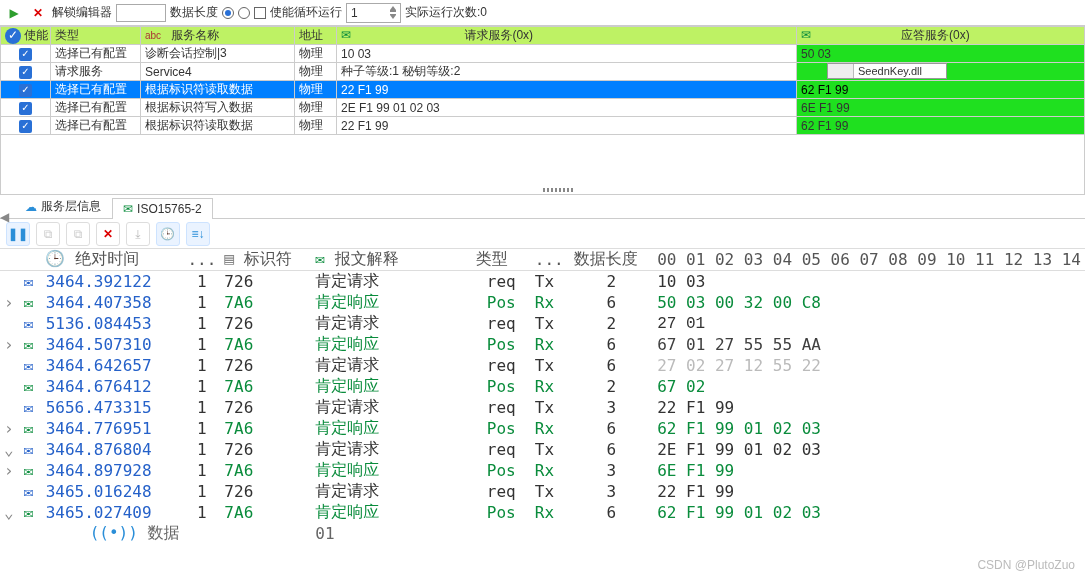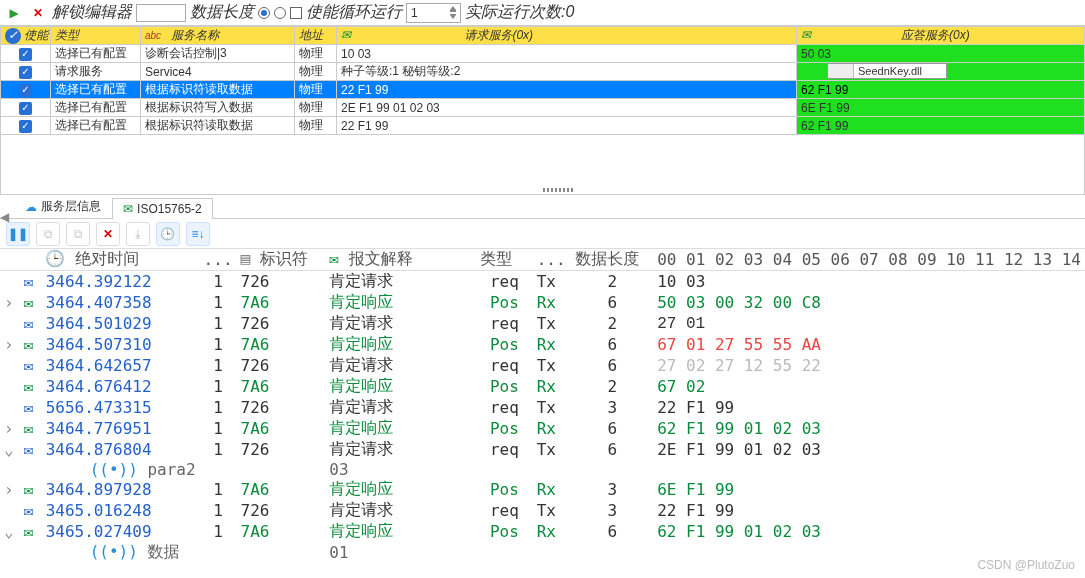--- a/index.html
+++ b/index.html
@@ -1,33 +1,33 @@
 <!DOCTYPE html>
 <html><head>
 <meta charset="utf-8">
 <style>
   * { box-sizing: border-box; margin: 0; padding: 0; }
   body { font-family: "Microsoft YaHei", Arial, sans-serif; font-size: 12px; color: #333; background: #fff; width: 1085px; }
   .toolbar { display: flex; align-items: center; height: 26px; border-bottom: 1px solid #ccc; padding: 0 4px; gap: 4px; }
   .tbtn { width: 20px; height: 20px; display: flex; align-items: center; justify-content: center; cursor: pointer; border: 1px solid transparent; }
   .play { color: #2e9e2e; }
   .xred { color: #d00; font-weight: bold; }
-  .txt { font-size: 16px; font-style: italic; }
+  .txt { font-size: 12px; }
   .input-small { width: 50px; height: 18px; border: 1px solid #aaa; padding: 0 2px; font-size: 12px; }
   .spin { width: 55px; height: 20px; border: 1px solid #aaa; display: flex; align-items: center; padding: 0 4px; position: relative; }
   .spin::after { content: ""; position: absolute; right: 2px; width: 10px; height: 16px; background: linear-gradient(#888 45%, transparent 45%, transparent 55%, #888 55%); clip-path: polygon(20% 35%, 50% 10%, 80% 35%, 80% 65%, 50% 90%, 20% 65%); }
   .radio { width: 12px; height: 12px; border: 1px solid #666; border-radius: 50%; display: inline-flex; align-items: center; justify-content: center; }
   .radio.on::after { content: ""; width: 6px; height: 6px; background: #2970d6; border-radius: 50%; }
   .checkbox { width: 12px; height: 12px; border: 1px solid #666; display: inline-block; }
 
   
   .grid-wrap { position: relative; }
   .grid { width: 100%; border-collapse: collapse; table-layout: fixed; }
   .grid th, .grid td { border: 1px solid #ccc; height: 18px; padding: 0 4px; text-align: left; font-weight: normal; font-size: 12px; overflow: hidden; white-space: nowrap; }
-  .grid th { background: #fde047; font-style: italic; }
+  .grid th { background: #bef264; }
   .col-en { width: 50px; text-align: center; }
   .col-type { width: 90px; }
   .col-svc { width: 154px; }
   .col-addr { width: 42px; }
   .col-req { width: 460px; }
   .col-resp {  }
   .chk { display: inline-block; width: 13px; height: 13px; background: #2970d6; color: #fff; font-size: 10px; text-align: center; line-height: 12px; border-radius: 2px; }
   .chk.big { width: 16px; height: 16px; line-height: 15px; border-radius: 8px; font-size: 12px; }
   .row-sel td { background: #007fff; color: #fff; }
   .cell-green { background: #1fe01f; }
@@ -226,39 +226,39 @@
     <td style="text-align:center">1</td>
     <td class="pos">7A6</td>
     <td class="pos">肯定响应</td>
     <td class="pos" style="text-align:center">Pos</td>
     <td class="pos">Rx</td>
     <td style="text-align:center">6</td>
     <td class="pos" style="font-family:Consolas,monospace">50 03 00 32 00 C8</td>
   </tr>
       <tr>
     <td class="lc-exp"><span class="exp"></span> <span class="mailico blue">✉</span></td>
-    <td class="bluet">3464.501029</td>
+    <td class="bluet">5136.084453</td>
     <td style="text-align:center">1</td>
     <td class="">726</td>
     <td class="reqc">肯定请求</td>
     <td class="reqc" style="text-align:center">req</td>
     <td class="reqc">Tx</td>
     <td style="text-align:center">2</td>
     <td class="reqc" style="font-family:Liberation Mono, monospace">27 01</td>
   </tr>
       <tr>
     <td class="lc-exp"><span class="exp">›</span> <span class="mailico ">✉</span></td>
     <td class="bluet">3464.507310</td>
     <td style="text-align:center">1</td>
     <td class="pos">7A6</td>
     <td class="pos">肯定响应</td>
     <td class="pos" style="text-align:center">Pos</td>
     <td class="pos">Rx</td>
     <td style="text-align:center">6</td>
-    <td class="pos" style="font-family:Consolas,monospace"><span style="color:#ef4444">67 01 27 55 55 AA</span></td>
+    <td class="pos" style="font-family:Consolas,monospace"><span style="color:#404040">67 01 27 55 55 AA</span></td>
   </tr>
       <tr>
     <td class="lc-exp"><span class="exp"></span> <span class="mailico blue">✉</span></td>
     <td class="bluet">3464.642657</td>
     <td style="text-align:center">1</td>
     <td class="">726</td>
     <td class="reqc">肯定请求</td>
     <td class="reqc" style="text-align:center">req</td>
     <td class="reqc">Tx</td>
     <td style="text-align:center">6</td>
@@ -301,31 +301,20 @@
     <td class="lc-exp"><span class="exp">⌄</span> <span class="mailico blue">✉</span></td>
     <td class="bluet">3464.876804</td>
     <td style="text-align:center">1</td>
     <td class="">726</td>
     <td class="reqc">肯定请求</td>
     <td class="reqc" style="text-align:center">req</td>
     <td class="reqc">Tx</td>
     <td style="text-align:center">6</td>
     <td class="reqc" style="font-family:Consolas,monospace">2E F1 99 01 02 03</td>
   </tr>
-      <tr class="sub">
-          <td></td>
-        <td class="pad"><span class="wave">((•))</span> para2</td>
-          <td></td>
-        <td></td>
-        <td>03</td>
-        <td></td>
-        <td></td>
-        <td></td>
-        <td></td>
-      </tr>
       <tr>
     <td class="lc-exp"><span class="exp">›</span> <span class="mailico ">✉</span></td>
     <td class="bluet">3464.897928</td>
     <td style="text-align:center">1</td>
     <td class="pos">7A6</td>
     <td class="pos">肯定响应</td>
     <td class="pos" style="text-align:center">Pos</td>
     <td class="pos">Rx</td>
     <td style="text-align:center">3</td>
     <td class="pos" style="font-family:Consolas,monospace">6E F1 99</td>

